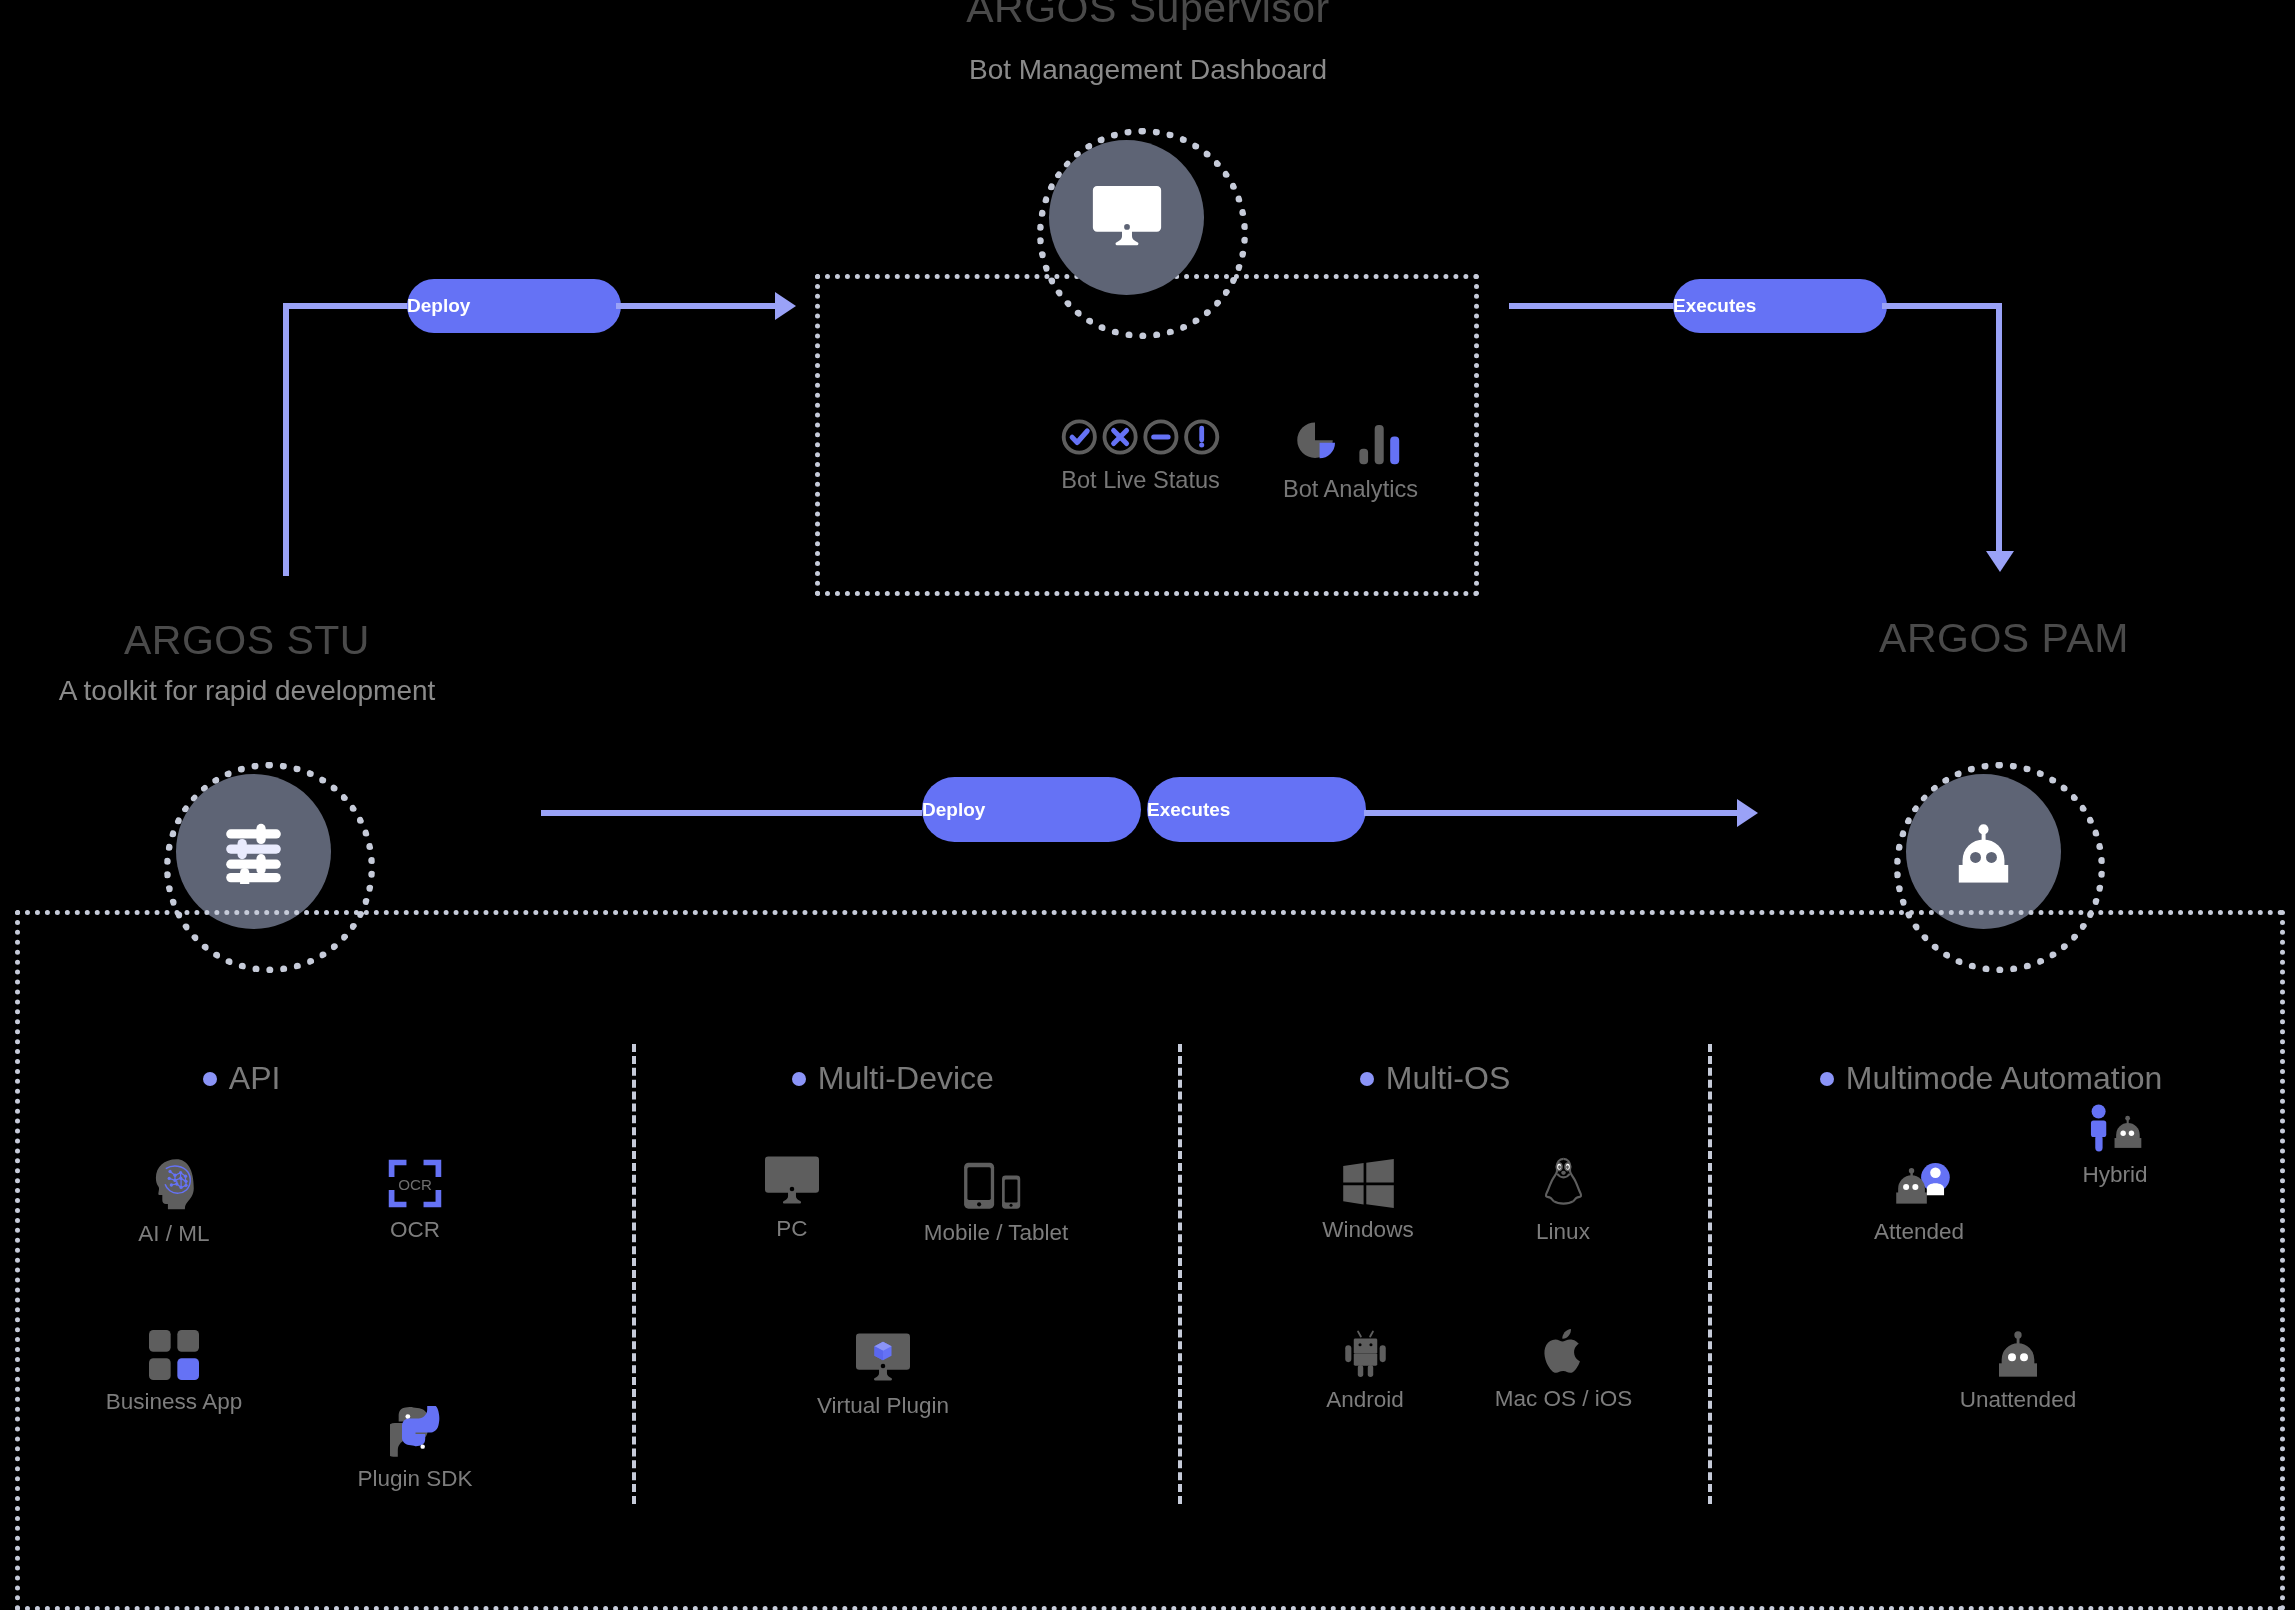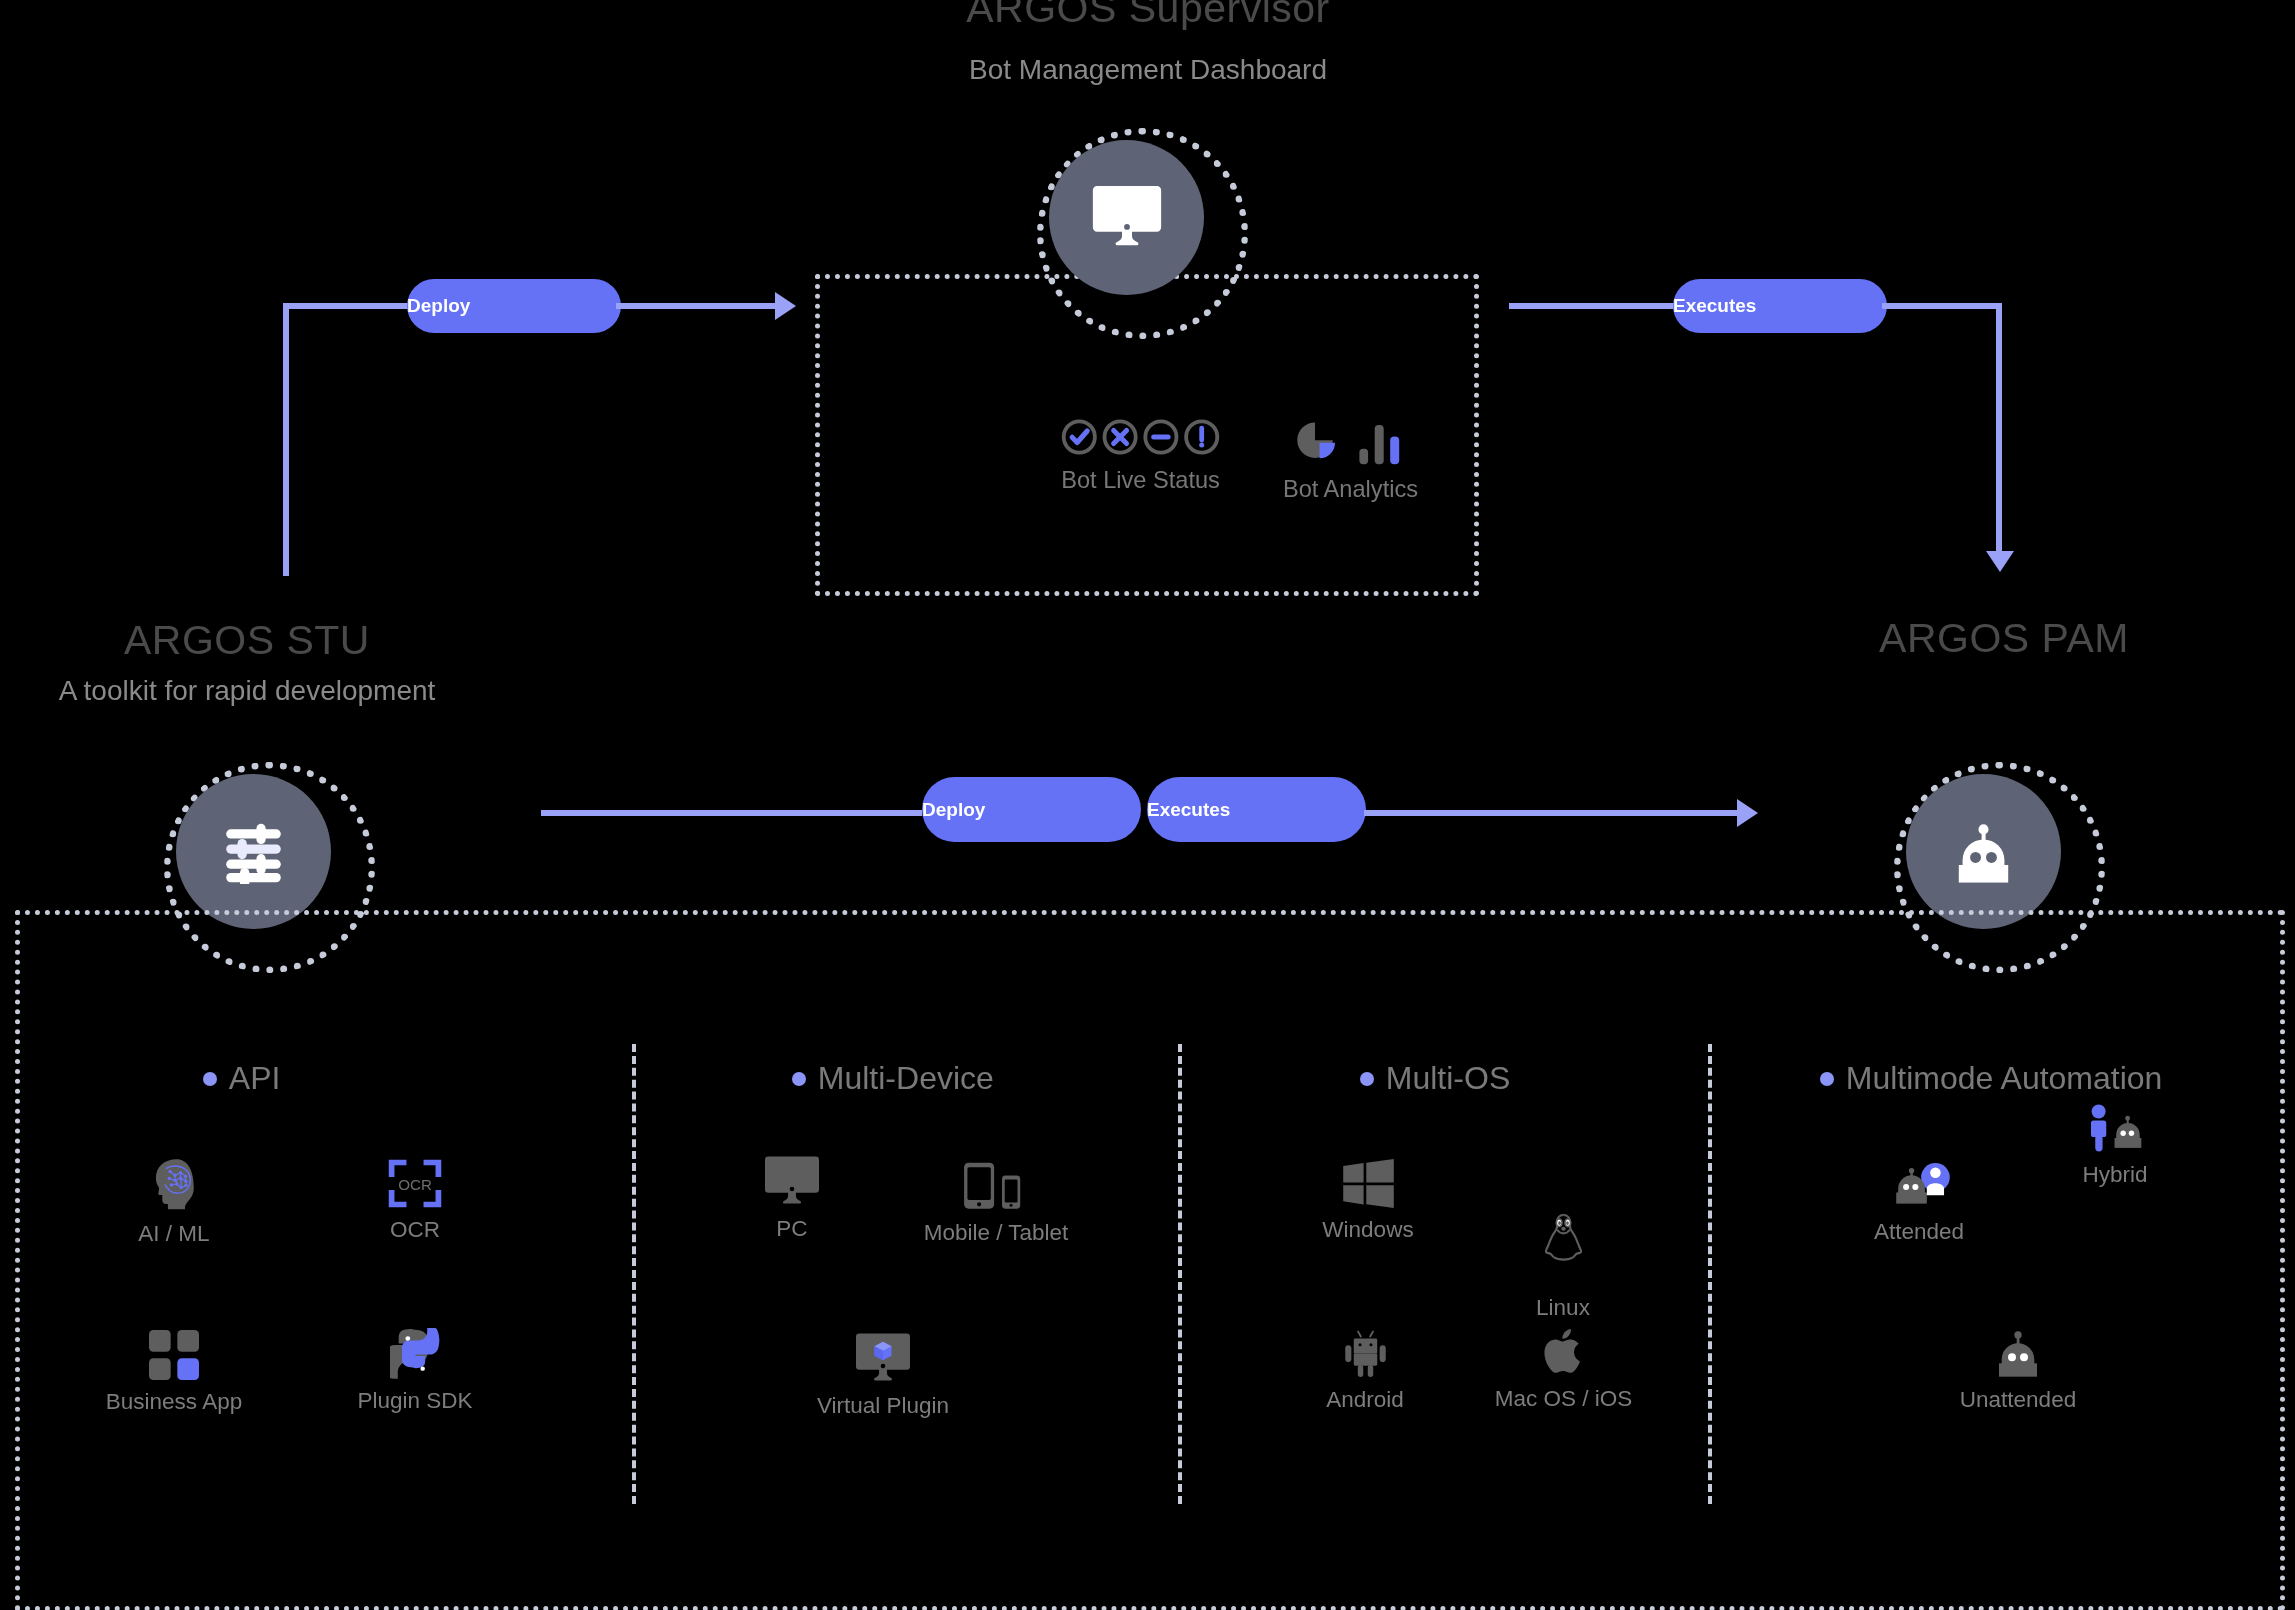--- a/index.html
+++ b/index.html
@@ -252,21 +252,21 @@
       <svg width="50" height="50" viewBox="0 0 30 30">
         <rect x="0" y="0" width="13" height="13" rx="2.6" fill="#5e5e5e"></rect>
         <rect x="17" y="0" width="13" height="13" rx="2.6" fill="#5e5e5e"></rect>
         <rect x="0" y="17" width="13" height="13" rx="2.6" fill="#5e5e5e"></rect>
         <rect x="17" y="17" width="13" height="13" rx="2.6" fill="#6572f5"></rect>
       </svg>
     </span>
     <div class="mini-cap">Business App</div>
   </div>
 
-  <div class="abs feat" style="left:356px;top:1328px;width:118px;align-items:center;">
+  <div class="abs feat" style="left:356px;top:1406px;width:118px;align-items:center;">
     <span>
       <svg width="51" height="51" viewBox="0 0 32 32">
         <path d="M15.9 1.2c-2.1 0-3.9.2-5.1.6-3.2 1-3.8 2.9-3.8 6.2v3.1h7.8v1.1H4.4c-3.3 0-6.1 2-7 5.7-1 4.3-1 7 0 11.5.8 3.3 2.7 5.7 6 5.7h3v-4.6c0-3.7 3.2-7 7-7h7.7c3.1 0 5.6-2.6 5.6-5.8V8c0-3.1-2.6-5.4-5.6-5.9-1.9-.3-3.9-.5-5.2-.9z" transform="translate(-1,-0.5) scale(0.92)" fill="#5e5e5e"></path>
         <circle cx="11.2" cy="6.6" r="1.5" fill="#fff"></circle>
         <path d="M16.1 30.8c2.1 0 3.9-.2 5.1-.6 3.2-1 3.8-2.9 3.8-6.2v-3.1h-7.8v-1.1h11.4c3.3 0 6.1-2 7-5.7 1-4.3 1-7 0-11.5-.8-3.3-2.7-5.7-6-5.7h-3v4.6c0 3.7-3.2 7-7 7H11.9c-3.1 0-5.6 2.6-5.6 5.8V24c0 3.1 2.6 5.4 5.6 5.9 1.9.3 3.9.5 5.2.9z" transform="translate(2.6,1.2) scale(0.78)" fill="#6572f5"></path>
         <circle cx="20.5" cy="25.5" r="1.4" fill="#fff"></circle>
       </svg>
     </span>
     <div class="mini-cap">Plugin SDK</div>
   </div>
@@ -320,21 +320,21 @@
 
   <div class="abs feat" style="left:1309px;top:1159px;width:118px;">
     <span>
       <svg width="51" height="49" viewBox="0 0 32 31">
         <path fill="#5e5e5e" d="M0 4.4L12.9 2.6v12.3H0V4.4zM14.6 2.4L32 0v14.8H14.6V2.4zM0 16.6h12.9v12.2L0 26.8V16.6zM14.6 16.6H32V31l-17.4-2.4V16.6z"></path>
       </svg>
     </span>
     <div class="mini-cap">Windows</div>
   </div>
 
-  <div class="abs feat" style="left:1504px;top:1212px;width:118px;gap:20px;">
+  <div class="abs feat" style="left:1504px;top:1156px;width:118px;">
     <span>
       <svg width="43" height="54" viewBox="0 0 26 32">
         <g fill="none" stroke="#5e5e5e" stroke-width="1.3" stroke-linejoin="round">
           <path d="M13 1.4c-2.6 0-4 2.1-4 4.6 0 1.4.2 2.3 0 3.2-.3 1.4-1.8 3-2.9 5.1-1 2-1.9 4.4-2.5 6-.6 1.5-1.5 2.7-1.2 3.5.3.8 1.6.6 2.6 1.1.9.5 1.4 1.6 2.3 2.2"></path>
           <path d="M13 1.4c2.6 0 4 2.1 4 4.6 0 1.4-.2 2.3 0 3.2.3 1.4 1.8 3 2.9 5.1 1 2 1.9 4.4 2.5 6 .6 1.5 1.5 2.7 1.2 3.5-.3.8-1.6.6-2.6 1.1-.9.5-1.4 1.6-2.3 2.2"></path>
           <path d="M7.3 27.1c1.2.8 3.3 1.4 5.7 1.4s4.5-.6 5.7-1.4"></path>
           <path d="M9.2 10.4c.9 1.3 2.4 2.2 3.8 2.2s2.9-.9 3.8-2.2"></path>
         </g>
         <ellipse cx="10.4" cy="6.2" rx="1.7" ry="2.3" fill="#fff" stroke="#5e5e5e" stroke-width="1"></ellipse>
         <ellipse cx="15.6" cy="6.2" rx="1.7" ry="2.3" fill="#fff" stroke="#5e5e5e" stroke-width="1"></ellipse>

